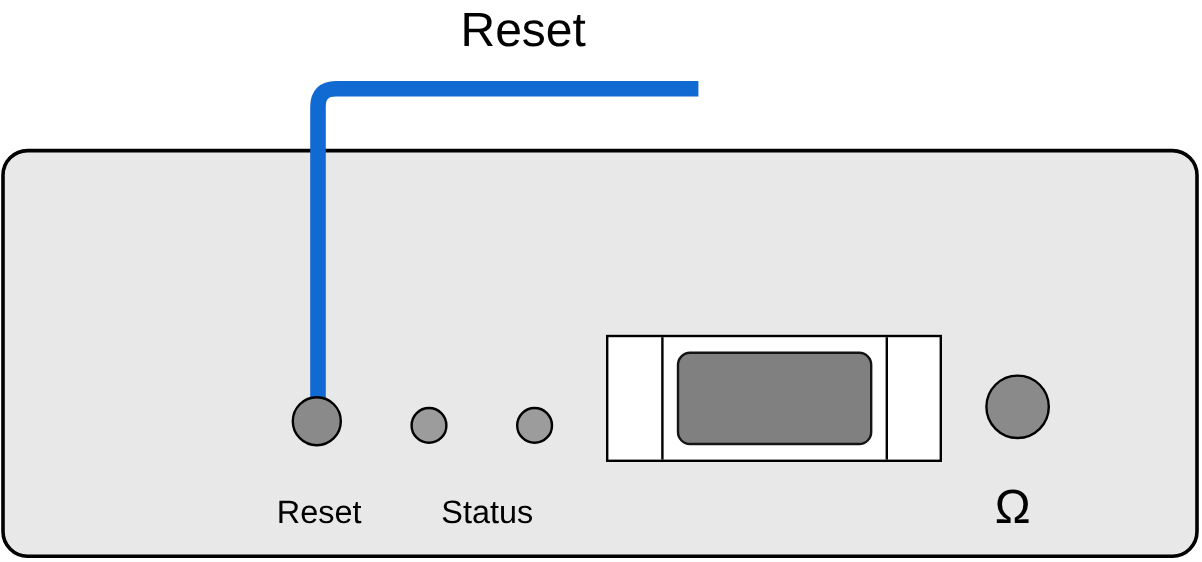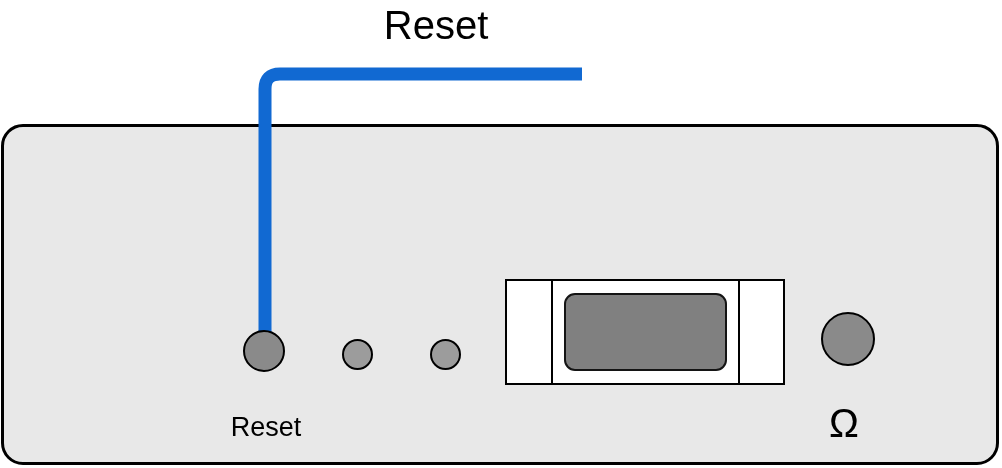--- a/index.html
+++ b/index.html
@@ -162,15 +162,16 @@
 
   <div class="abs slot">
     <div class="slot-divider left"></div>
     <div class="slot-divider right"></div>
     <div class="plug"></div>
   </div>
 
   <div class="abs round omega-btn"></div>
 
   <div class="abs panel-label label-reset">Reset</div>
+  <div class="abs panel-label label-status">Status</div>
   <div class="abs label-omega">Ω</div>
 
 </div>
 
 </body></html>

